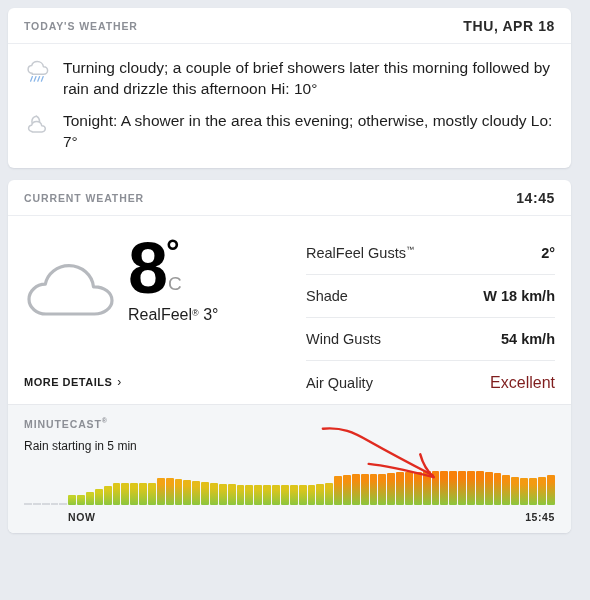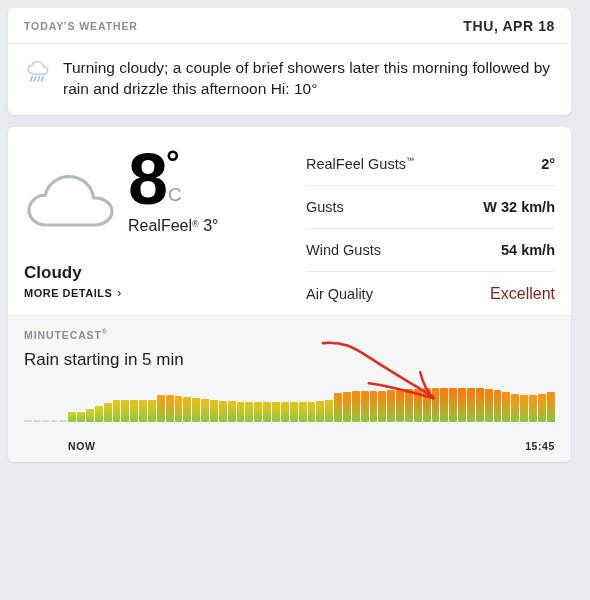--- a/index.html
+++ b/index.html
@@ -235,21 +235,21 @@
   .mc-title {
     font-size: 10.5px;
     letter-spacing: 0.9px;
     font-weight: 700;
     color: #8c8f96;
     text-transform: uppercase;
   }
   .mc-title .sup { font-size: 7px; vertical-align: super; }
 
   .mc-headline {
-    font-size: 17px;
+    font-size: 12px;
     color: #1d1d1d;
     margin-top: 9px;
     font-weight: 400;
   }
 
   .mc-chart {
     position: relative;
     height: 36px;
     margin-top: 16px;
     display: flex;
@@ -265,21 +265,21 @@
   .mc-bar.lead {
     background: #d6d9de !important;
     height: 2px !important;
     border-radius: 0;
   }
 
   .mc-axis {
     display: flex;
     align-items: center;
     justify-content: space-between;
-    margin-top: 18px;
+    margin-top: 6px;
     font-size: 10.5px;
     letter-spacing: 0.6px;
     font-weight: 700;
     color: #2a2a2a;
     padding-left: 44px;
   }
 
   .annotation {
     position: absolute;
     left: 0;
@@ -312,25 +312,41 @@
               <line x1="15.6" y1="16.6" x2="13.8" y2="21.2"></line>
               <line x1="19.2" y1="16.6" x2="17.4" y2="21.2"></line>
             </g>
           </svg>
         </span>
         <div class="forecast-text">
           <span>Turning cloudy; a couple of brief showers later this morning followed by rain and drizzle this afternoon </span><b>Hi: 10°</b>
         </div>
       </div>
 
+      <div class="forecast-row">
+        <span class="forecast-icon">
+          <svg viewBox="0 0 28 26" width="28" height="26" aria-hidden="true">
+            <path d="M12.4 3.2c-2.6.5-4.5 2.7-4.5 5.4 0 1.1.3 2.1.9 3" fill="none" stroke="#c7cbd1" stroke-width="1.5" stroke-linecap="round"></path>
+            <path d="M12.4 3.2c2 1.1 3.2 3.1 3.2 5.4 0 .8-.1 1.5-.4 2.2" fill="none" stroke="#c7cbd1" stroke-width="1.5" stroke-linecap="round"></path>
+            <path d="M8.0 18.4c-1.9 0-3.4-1.4-3.4-3.1 0-1.7 1.4-3.1 3.1-3.1.5-2.2 2.5-3.8 4.9-3.8 2.6 0 4.8 1.9 5.1 4.3h.3c1.8 0 3.3 1.4 3.3 3.1 0 1.7-1.5 3.1-3.3 3.1H8.0z" fill="#ffffff" stroke="#c7cbd1" stroke-width="1.5" stroke-linejoin="round"></path>
+          </svg>
+        </span>
+        <div class="forecast-text">
+          <span>Tonight: A shower in the area this evening; otherwise, mostly cloudy </span><b>Lo: 7°</b>
+        </div>
+      </div>
 
     </div>
   </div>
 
   <div class="card">
+    <div class="card-header">
+      <span class="card-title">CURRENT WEATHER</span>
+      <span class="card-meta">14:45</span>
+    </div>
 
     <div class="current-body">
 
       <div class="current-left">
 
         <div class="temp-block">
           <span class="big-cloud">
             <svg viewBox="0 0 96 74" width="96" height="74" aria-hidden="true">
               <path d="M22 60c-9.4 0-17-6.6-17-14.8C5 37 12.3 30.4 21.3 30.2 23.3 19.6 33.2 11.6 45 11.6c12.8 0 23.3 9.3 24.5 21.2h1.1C80.3 32.8 88 39.1 88 46.4 88 53.8 80.2 60 70.5 60H22z" fill="none" stroke="#b6b9be" stroke-width="3.2" stroke-linejoin="round"></path>
             </svg>
@@ -345,39 +361,38 @@
               </span>
             </div>
             <div class="realfeel">
               <span>RealFeel</span><span class="sup">®</span>
               <span>3°</span>
             </div>
           </div>
         </div>
 
         <div class="cond-block">
-          <div class="cond-name">Cloudy</div>
           <div class="more-details">
             <span>MORE DETAILS</span>
             <span class="chev">›</span>
           </div>
         </div>
 
       </div>
 
       <div class="current-right">
 
         <div class="detail-row">
           <span class="detail-label"><span>RealFeel Gusts</span><span class="sup">™</span></span>
           <span class="detail-value">2°</span>
         </div>
 
         <div class="detail-row">
-          <span class="detail-label">Gusts</span>
-          <span class="detail-value">W 32 km/h</span>
+          <span class="detail-label">Shade</span>
+          <span class="detail-value">W 18 km/h</span>
         </div>
 
         <div class="detail-row">
           <span class="detail-label">Wind Gusts</span>
           <span class="detail-value">54 km/h</span>
         </div>
 
         <div class="detail-row">
           <span class="detail-label">Air Quality</span>
           <span class="detail-value aq" style="color: #7f1d1d;">Excellent</span>

